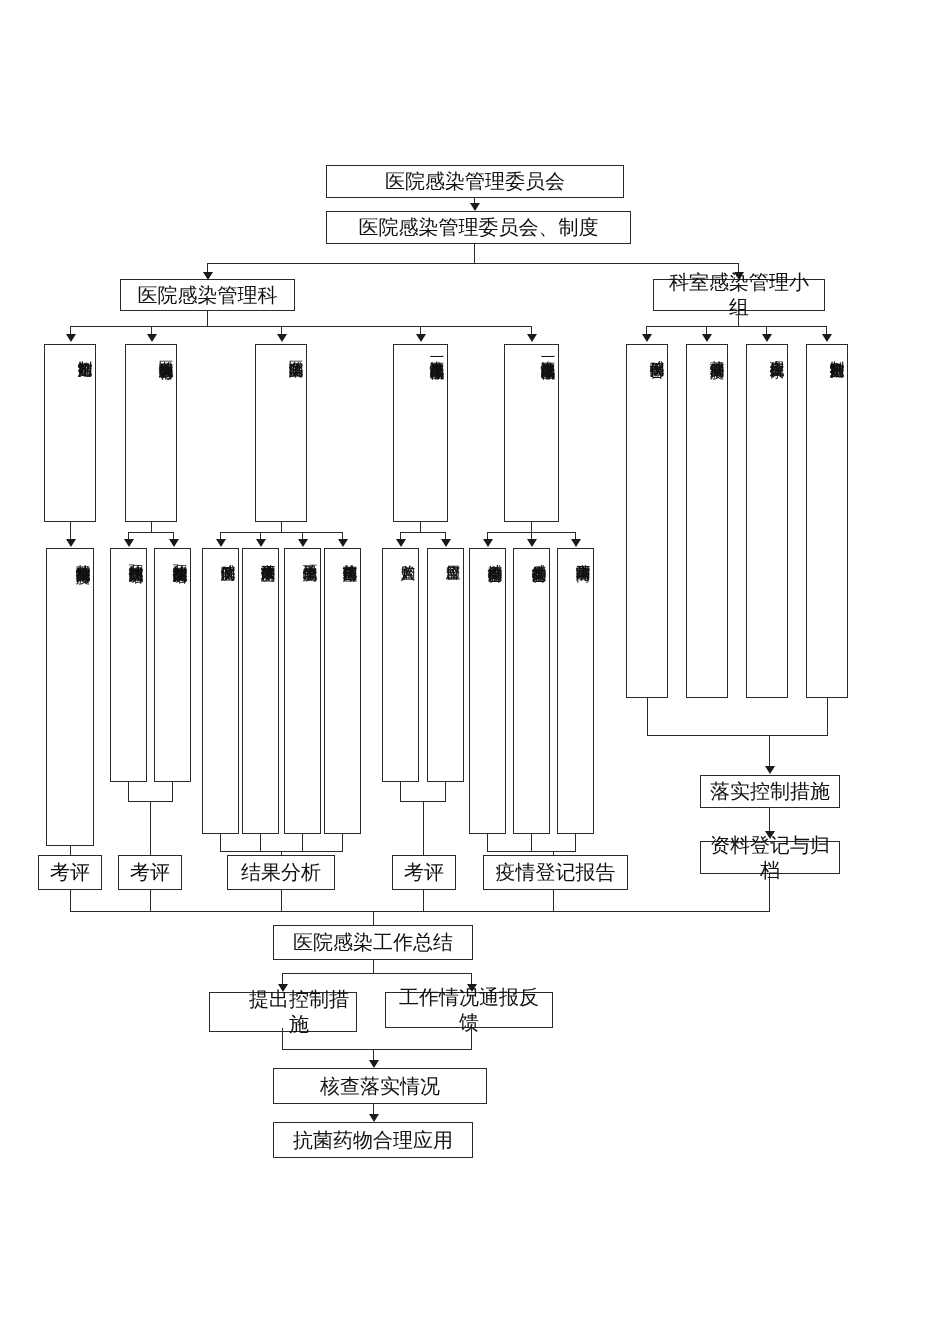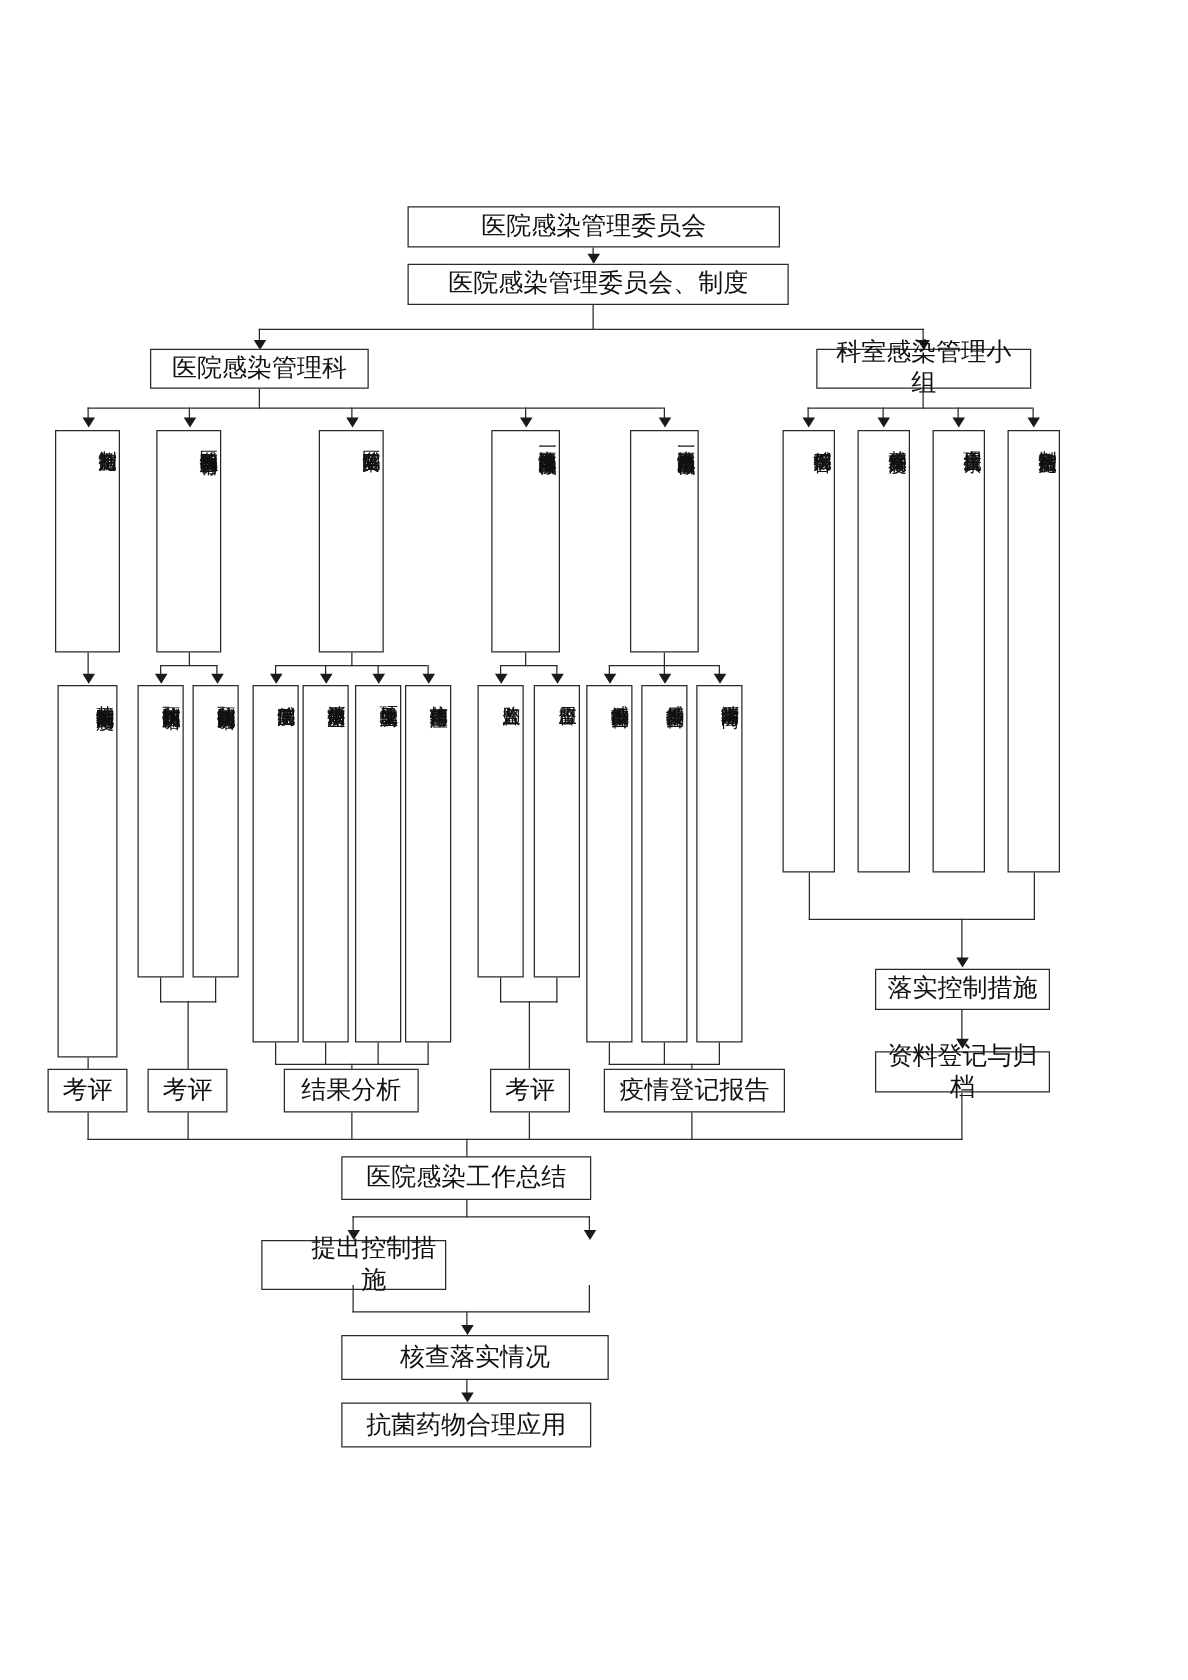--- a/index.html
+++ b/index.html
@@ -191,20 +191,21 @@
   <div class="box h" style="left:273px;top:925px;width:200px;height:35px;">医院感染工作总结</div>
 
   <div class="ln v" style="left:373px;top:960px;height:14px;"></div>
   <div class="ln h" style="left:282px;top:973px;width:190px;"></div>
   <div class="ln v" style="left:282px;top:973px;height:16px;"></div>
   <div class="arw" style="left:278px;top:984px;"></div>
   <div class="ln v" style="left:471px;top:973px;height:16px;"></div>
   <div class="arw" style="left:467px;top:984px;"></div>
 
   <div class="box h" style="left:209px;top:992px;width:148px;height:40px;padding-left:38px;">提出控制措施</div>
+  <div class="box h" style="left:385px;top:992px;width:168px;height:36px;">工作情况通报反馈</div>
 
   <div class="ln v" style="left:282px;top:1028px;height:22px;"></div>
   <div class="ln v" style="left:471px;top:1028px;height:22px;"></div>
   <div class="ln h" style="left:282px;top:1049px;width:190px;"></div>
   <div class="ln v" style="left:373px;top:1049px;height:17px;"></div>
   <div class="arw" style="left:369px;top:1060px;"></div>
 
   <div class="box h" style="left:273px;top:1068px;width:214px;height:36px;">核查落实情况</div>
 
   <div class="ln v" style="left:373px;top:1104px;height:16px;"></div>

